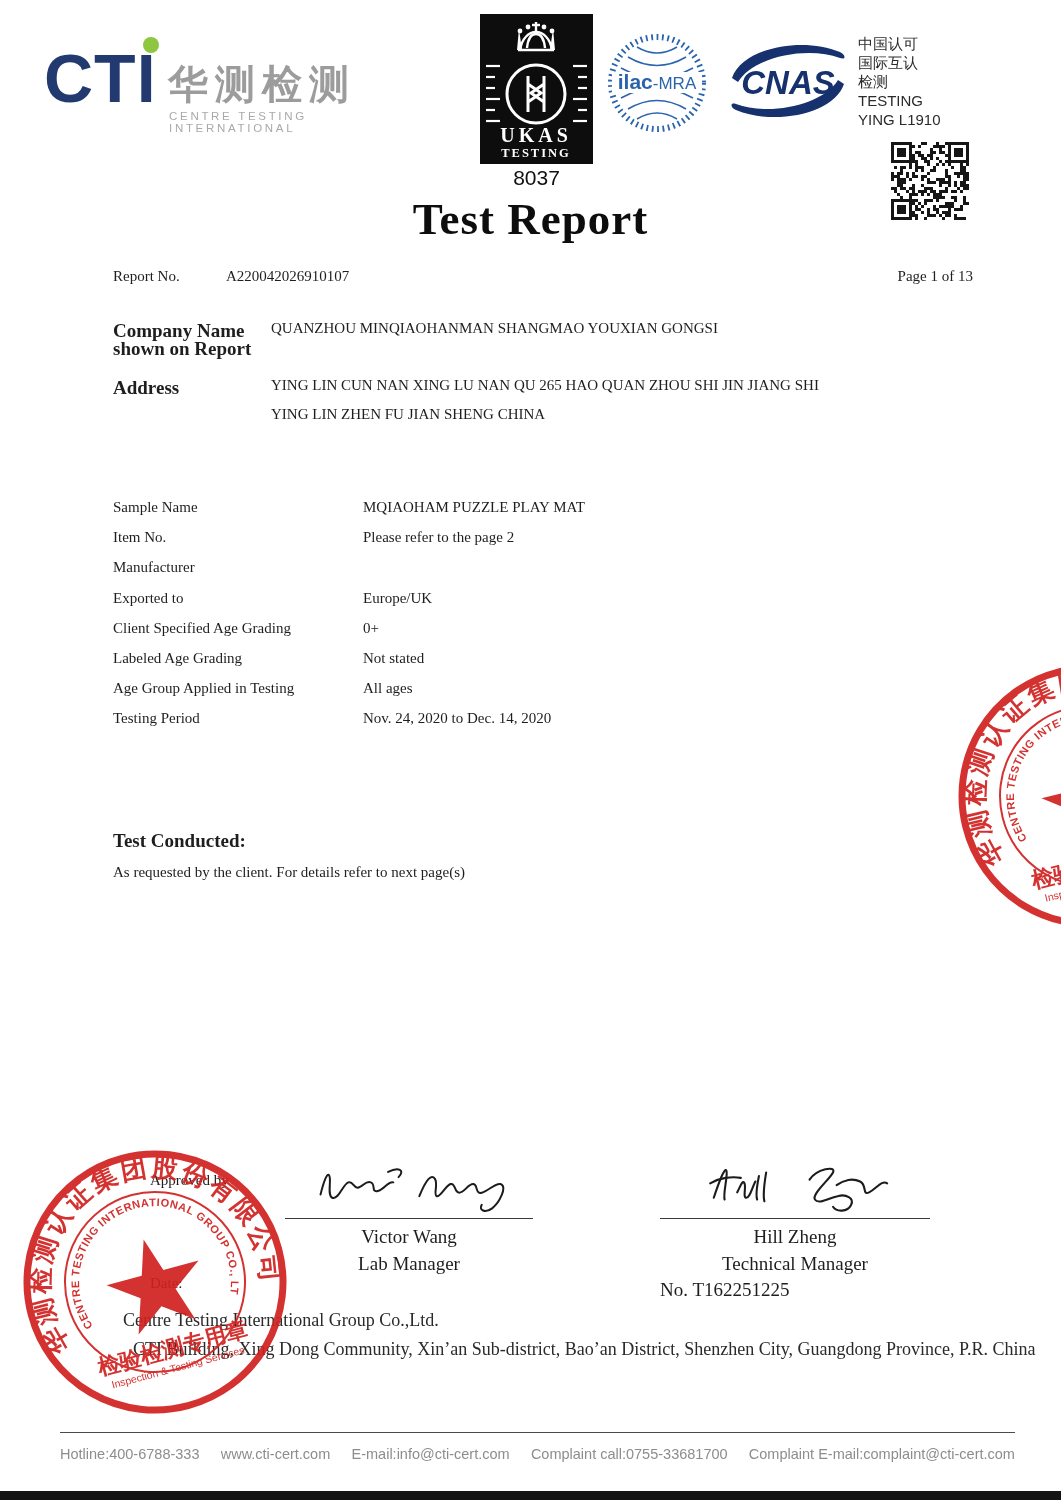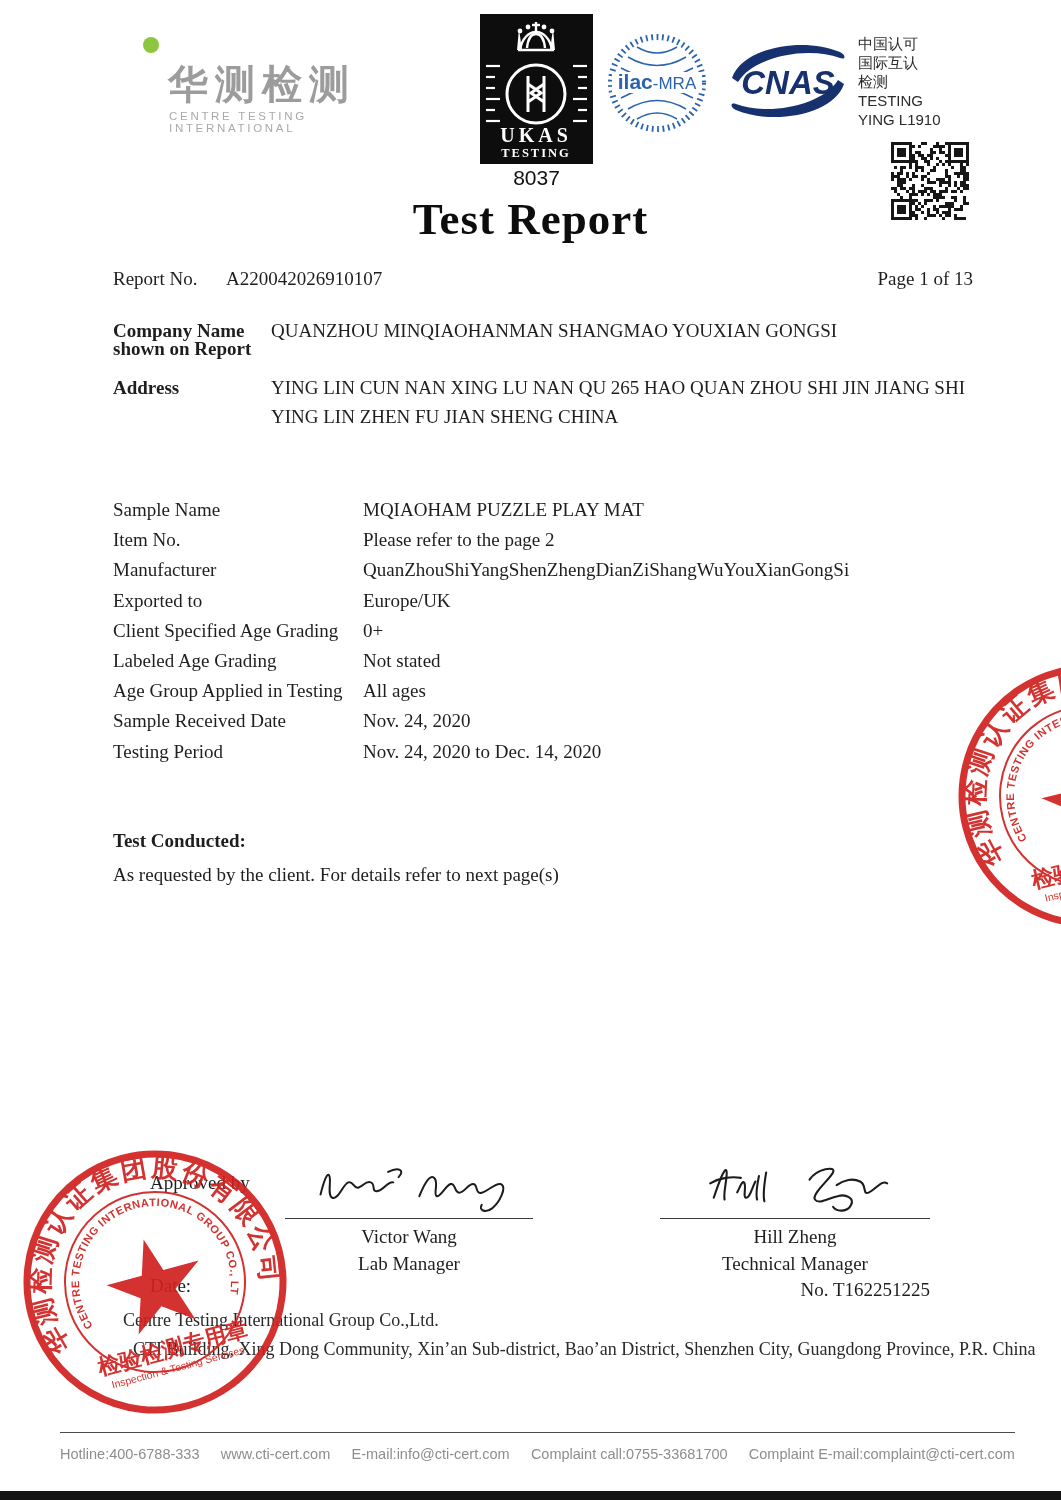--- a/index.html
+++ b/index.html
@@ -14,21 +14,21 @@
   .cti-dot{width:16px;height:16px;border-radius:50%;background:#8dc63f;}
   .cti-cn{font-family:"DejaVu Sans",sans-serif;font-weight:600;font-size:40px;color:#9c9c9c;letter-spacing:7px;line-height:1;}
   .cti-sub{font-family:"Liberation Sans",sans-serif;font-size:11.5px;color:#a9a9a9;letter-spacing:2.7px;}
   .ukas-num{font-family:"Liberation Sans",sans-serif;font-size:21px;color:#111;text-align:center;}
   .accr{font-family:"Liberation Sans",sans-serif;font-size:15px;color:#2b2b2b;line-height:19px;}
   
   .qr{position:absolute;background:#fff;}
   .qr i{position:absolute;width:3px;height:3px;background:#161616;}
   
   .title{width:100%;text-align:center;font-size:45px;font-weight:700;color:#0d0d0d;letter-spacing:1px;}
-  .t19{font-size:19px;}
+  .t19{font-size:15px;}
   .b19{font-size:19px;font-weight:700;}
   .frow{height:30.2px;display:flex;align-items:flex-start;}
   .flabel{width:250px;flex:none;}
   .intro{width:845px;font-size:19px;font-weight:700;line-height:22.5px;}
   
   .sigline{border-top:1.2px solid #3a3a3a;}
   .sigblock{text-align:center;font-size:19px;line-height:26.5px;}
   .sig-svg path{fill:none;stroke:#1c1c1c;stroke-width:2.3;stroke-linecap:round;stroke-linejoin:round;}
   
   .stamp{opacity:.92;}
@@ -38,20 +38,21 @@
   .footer-bar{display:flex;justify-content:space-between;font-family:"Liberation Sans",sans-serif;
     font-size:14.5px;color:#8d8d8d;white-space:nowrap;}
   .bottom-strip{background:#141414;}
 </style>
 </head>
 <body>
 
 <div id="page">
 
   <div class="abs" style="left:44px;top:28px;width:360px;height:100px;">
+    <span class="abs cti-text" style="left:0;top:16px;">CTI</span>
     <i class="abs cti-dot" style="left:99px;top:9px;"></i>
     <span class="abs cti-cn" style="left:124px;top:36px;">华测检测</span>
     <span class="abs cti-sub" style="left:125px;top:82px;">CENTRE TESTING INTERNATIONAL</span>
   </div>
 
   <div class="abs" style="left:480px;top:14px;width:113px;height:150px;">
     <svg width="113" height="150" viewBox="0 0 113 150">
       <rect x="0" y="0" width="113" height="150" fill="#0d0d0d"></rect>
 
       <g stroke="#fff" fill="none" stroke-width="2.4">
@@ -475,41 +476,36 @@
     <div class="frow t19">
         <span class="flabel">Sample Name</span>
         <span>MQIAOHAM PUZZLE PLAY MAT</span>
       </div>
     <div class="frow t19">
         <span class="flabel">Item No.</span>
         <span>Please refer to the page 2</span>
       </div>
     <div class="frow t19">
         <span class="flabel">Manufacturer</span>
-        <span>QuanZhouShiYangShenZhengDianZiShangWuYouXianGongSi</span>
       </div>
     <div class="frow t19">
         <span class="flabel">Exported to</span>
         <span>Europe/UK</span>
       </div>
     <div class="frow t19">
         <span class="flabel">Client Specified Age Grading</span>
         <span>0+</span>
       </div>
     <div class="frow t19">
         <span class="flabel">Labeled Age Grading</span>
         <span>Not stated</span>
       </div>
     <div class="frow t19">
         <span class="flabel">Age Group Applied in Testing</span>
         <span>All ages</span>
-      </div>
-    <div class="frow t19">
-        <span class="flabel">Sample Received Date</span>
-        <span>Nov. 24, 2020</span>
       </div>
     <div class="frow t19">
         <span class="flabel">Testing Period</span>
         <span>Nov. 24, 2020 to Dec. 14, 2020</span>
       </div>
   </div>
 
   <div class="abs b19" style="left:113px;top:830px;">Test Conducted:</div>
   <div class="abs t19" style="left:113px;top:864px;">As requested by the client. For details refer to next page(s)</div>
 
@@ -551,21 +547,21 @@
     <path d="M14 44 C20 26 26 10 28 14 C30 18 24 40 26 46"></path>
     <path d="M10 28 C20 22 34 20 44 22"></path>
     <path d="M40 38 C44 30 46 24 48 28 C50 32 46 44 50 44 C54 44 56 34 60 26 M64 20 C62 30 60 40 62 46 M72 16 C70 28 68 40 70 48"></path>
     <path d="M120 24 C128 12 150 8 146 16 C142 24 122 40 126 46 C130 52 142 44 152 42 C160 40 170 44 166 52 C162 60 150 60 146 54"></path>
     <path d="M150 30 C158 24 168 22 176 26 C184 30 178 42 186 38 C194 34 200 24 206 28"></path>
   </svg>
   <div class="abs sigline" style="left:660px;top:1218px;width:270px;"></div>
   <div class="abs sigblock" style="left:660px;top:1224px;width:270px;">
     <div>Hill Zheng</div>
     <div>Technical Manager</div>
-    <div style="text-align:right;">No. T162251225</div>
+    <div style="text-align:left;">No. T162251225</div>
   </div>
 
   <div class="abs addr18" style="left:123px;top:1310px;">Centre Testing International Group Co.,Ltd.</div>
   <div class="abs addr18" style="left:133px;top:1339px;">CTI Building, Xing Dong Community, Xin’an Sub-district, Bao’an District, Shenzhen City, Guangdong Province, P.R. China</div>
 
   <div class="abs stamp" style="left:15px;top:1142px;width:280px;height:280px;transform:rotate(-15deg);">
     <svg width="280" height="280" viewBox="0 0 280 280">
       <circle cx="140" cy="140" r="128" fill="none" stroke="#d0211f" stroke-width="7"></circle>
       <circle cx="140" cy="140" r="90" fill="none" stroke="#d0211f" stroke-width="2"></circle>
       <defs>

